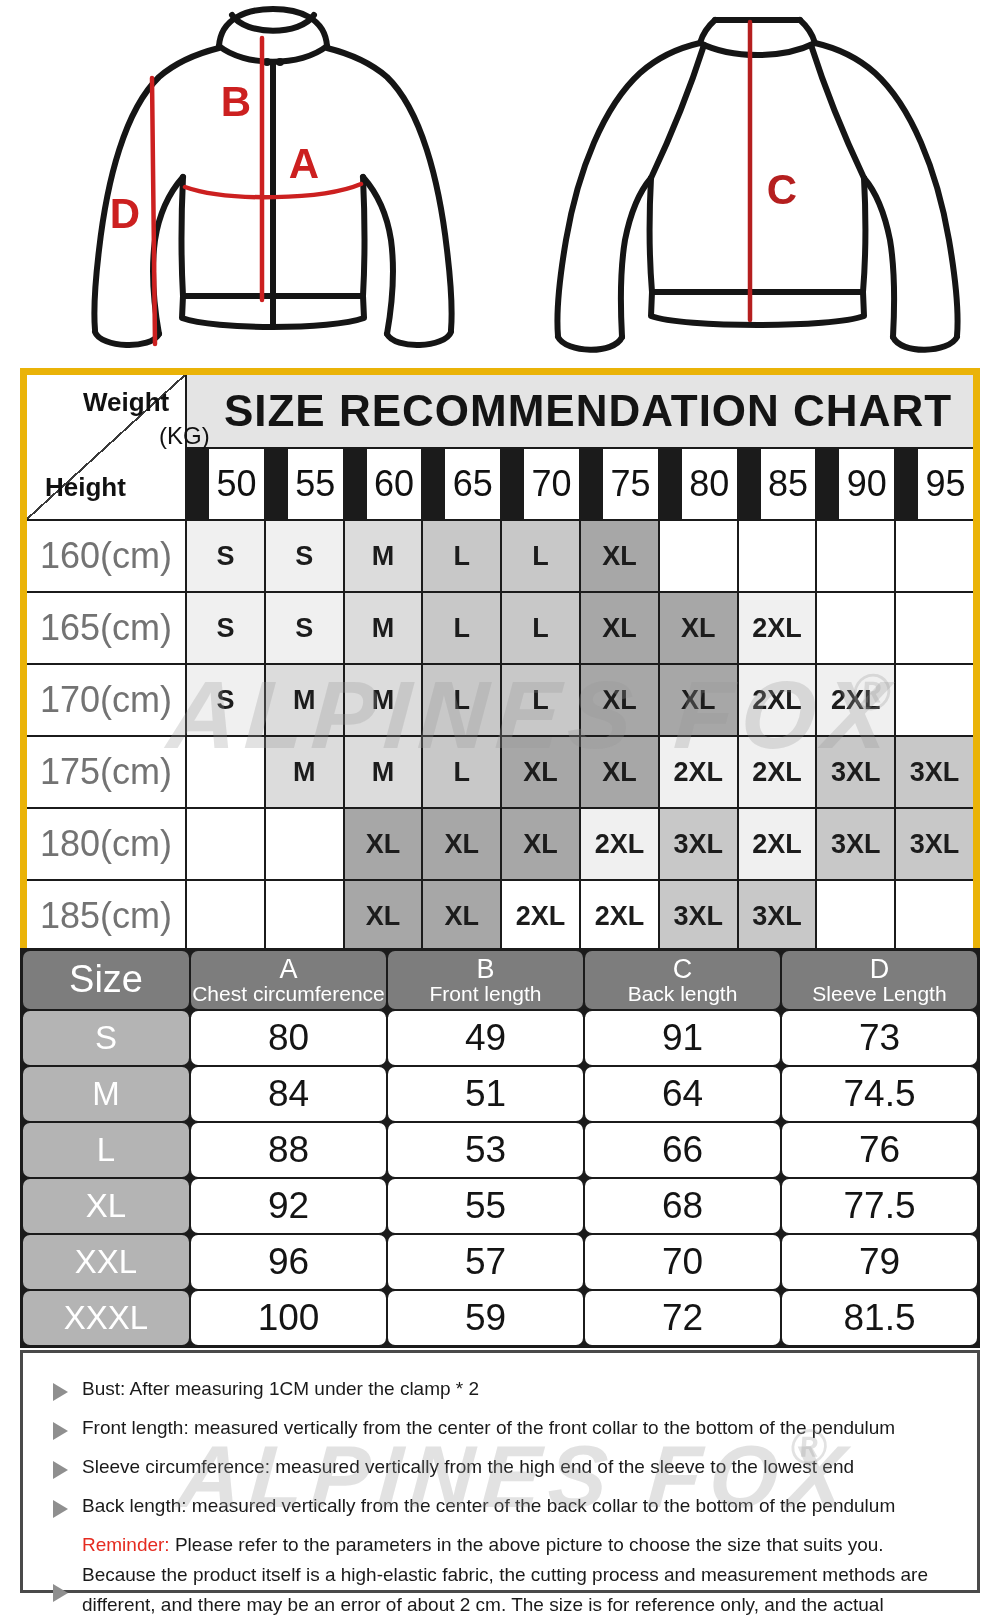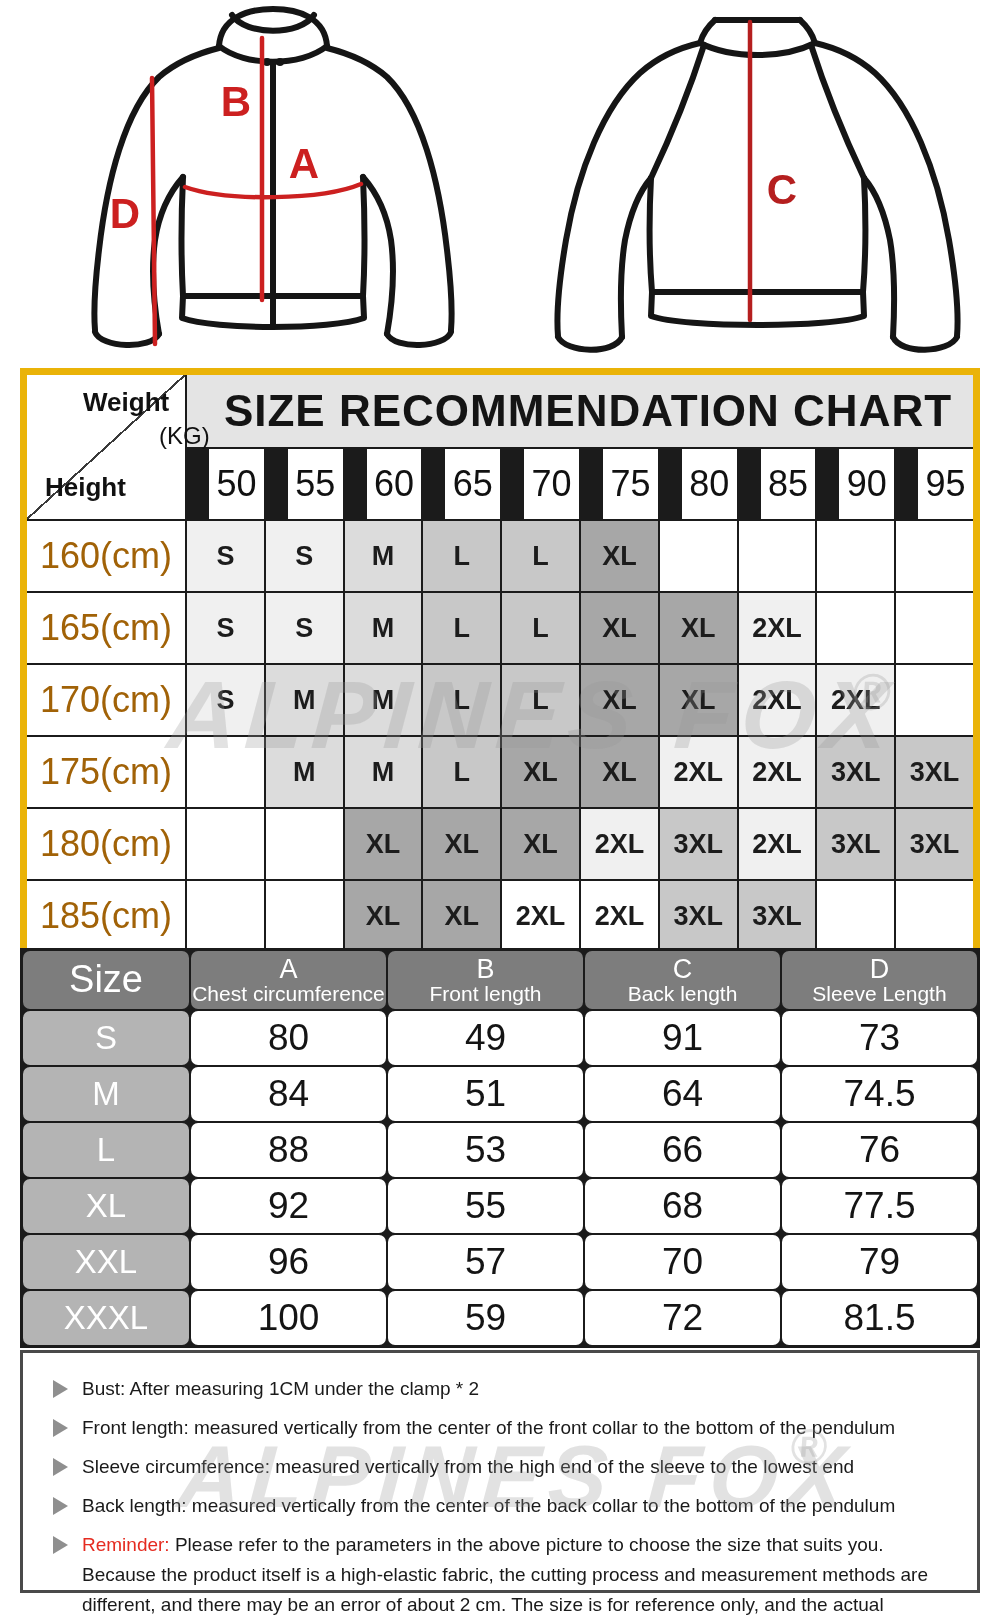--- a/index.html
+++ b/index.html
@@ -18,21 +18,21 @@
            background:#1b1b1b; border:7px solid #eab308; gap:2px; z-index:1; }
   .chart > div { background:#ffffff; display:flex; align-items:center; justify-content:center; }
   .corner { grid-column:1; grid-row:1 / 3; position:relative;
             background:linear-gradient(to bottom right,#ffffff calc(50% - 1px),#3a3a3a calc(50% - 1px),#3a3a3a calc(50% + 1px),#ffffff calc(50% + 1px)) #ffffff !important; }
   .corner .w1 { position:absolute; top:12px; left:56px; font-size:26px; font-weight:600; color:#111; }
   .corner .w2 { position:absolute; top:47px; left:94px; font-size:24px; font-weight:400; color:#111;margin-left:38px; }
   .corner .hg { position:absolute; bottom:16px; left:18px; font-size:26px; font-weight:600; color:#111; }
   .ctitle { grid-column:2 / 12; grid-row:1; background:#e4e4e4 !important;
             font-size:44px; font-weight:700; letter-spacing:1px; color:#141414;padding-left:16px; }
   .wcell { font-size:36px; color:#111;margin-left:22px; }
-  .hcell { font-size:36px; color:#a16207; }
+  .hcell { font-size:36px; color:#737373; }
   .ccell { font-size:27px; font-weight:600; color:#1c1c1c; }
   .ccell[data-shade="white"]  { background:#ffffff; }
   .ccell[data-shade="light"]  { background:#f0f0f0; }
   .ccell[data-shade="mlight"] { background:#dcdcdc; }
   .ccell[data-shade="medium"] { background:#c8c8c8; }
   .ccell[data-shade="dark"]   { background:#a7a7a7; }
 
   
   .sizes { position:absolute; left:20px; top:948px; width:960px;
            display:grid; grid-template-columns:166px repeat(4,1fr);
@@ -42,21 +42,21 @@
   .shead { background:#7d7d7d !important; color:#ffffff; flex-direction:column; line-height:1.05; }
   .shead .letter { font-size:27px; }
   .shead .cname  { font-size:21px; }
   .shead.sizehead { font-size:38px; }
   .slabel { background:#b4b4b4 !important; color:#ffffff; font-size:33px; }
   .sval { font-size:37px; color:#141414; }
 
   
   .notes { position:absolute; left:20px; top:1350px; width:960px; height:243px;
            border:3px solid #4a4a4a; background:#ffffff; padding:21px 36px 0 28px; z-index:1; }
-  .note { display:flex; align-items:flex-start; margin-bottom:9px; font-size:19px; color:#1a1a1a; line-height:30px; }
+  .note { display:flex; align-items:center; margin-bottom:9px; font-size:19px; color:#1a1a1a; line-height:30px; }
   .tri { width:0; height:0; border-left:15px solid #8f8f8f; border-top:9px solid transparent;
          border-bottom:9px solid transparent; margin:6px 14px 0 2px; flex:none; }
   .note-text { flex:1; }
   .red { color:#e52b20; }
 
   
   .wm { position:absolute; font-style:italic; font-weight:800; color:rgba(150,150,150,0.28);
         letter-spacing:8px; white-space:nowrap; pointer-events:none; z-index:3; transform:skewX(-4deg); }
   .wm-main1 { left:168px; top:660px; font-size:96px; }
   .wm-reg1  { left:852px; top:662px; font-size:52px; letter-spacing:0; }

